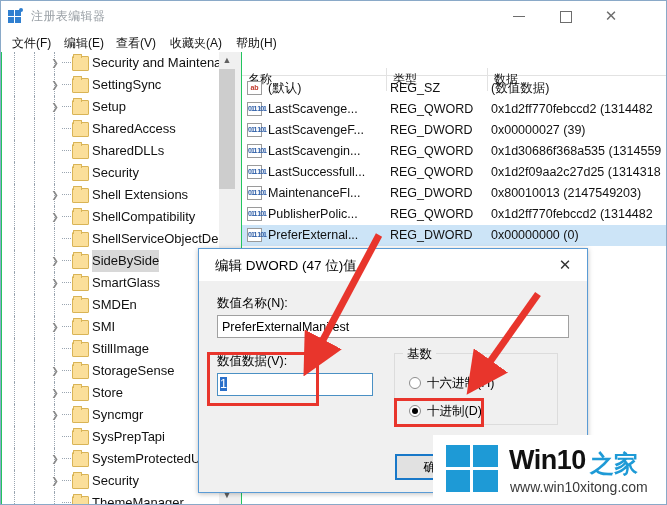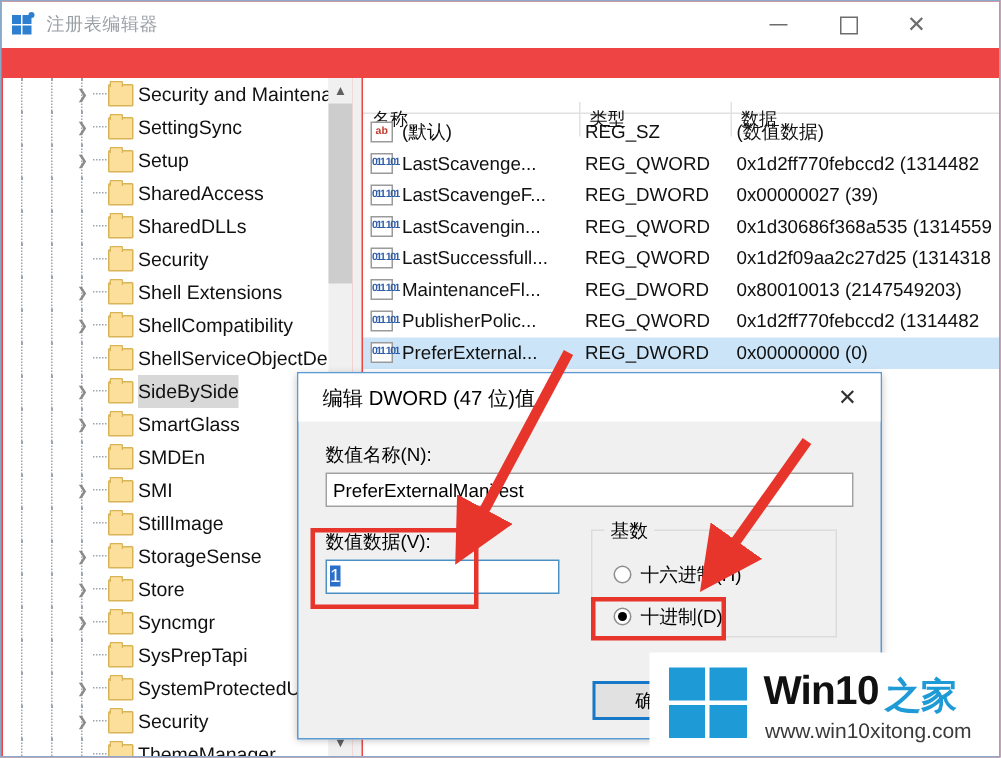--- a/index.html
+++ b/index.html
@@ -2,21 +2,21 @@
 <html><head>
 <meta charset="utf-8">
 <style>
   html,body{margin:0;padding:0;}
   body{
     width:667px;height:505px;
     font-family:"Liberation Sans","DejaVu Sans",sans-serif;
     font-size:12px;color:#000;background:#fff;
     overflow:hidden;
   }
-  #app{position:relative;width:667px;height:505px;background:#ef4444;
+  #app{position:relative;width:667px;height:505px;background:#22c55e;
        border:1px solid #8aa9c8;box-sizing:border-box;overflow:hidden;}
 
   
   .titlebar{position:absolute;left:0;top:0;width:665px;height:31px;background:#ffffff;}
   .title-icon{position:absolute;left:7px;top:7px;width:16px;height:16px;}
   .title-icon .sq{position:absolute;background:#2f7fd0;}
   .title-text{position:absolute;left:30px;top:7px;font-size:12px;color:#9aa0a6;
               letter-spacing:.4px;white-space:nowrap;}
   .wbtn{position:absolute;top:0;width:46px;height:30px;cursor:default;}
   .wbtn.min{left:495px;}
@@ -141,20 +141,27 @@
       <span class="bar"></span>
     </div>
     <div class="wbtn max">
       <span class="box"></span>
     </div>
     <div class="wbtn close">
       <span class="x">✕</span>
     </div>
   </div>
 
+  <div class="menubar">
+    <div class="menu-item" style="left:8px">文件(F)</div>
+    <div class="menu-item" style="left:60px">编辑(E)</div>
+    <div class="menu-item" style="left:112px">查看(V)</div>
+    <div class="menu-item" style="left:166px">收藏夹(A)</div>
+    <div class="menu-item" style="left:232px">帮助(H)</div>
+  </div>
 
   <div class="pane-tree">
     <div class="tree" id="tree-host">
         <div class="tnode">
           <span class="vline" style="left:12px"></span>
           <span class="vline" style="left:32px"></span>
           <span class="vline" style="left:52px"></span>
           <span class="exp" style="left:48px">❯</span>
           <span class="dot" style="left:60px"></span>
           <span class="folder" style="left:70px"></span>

